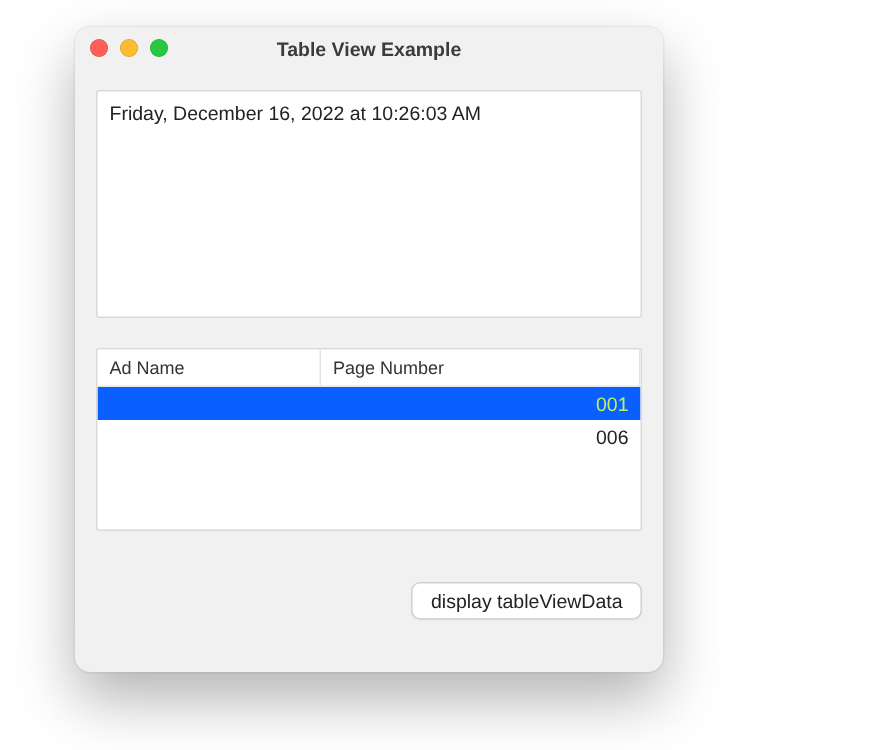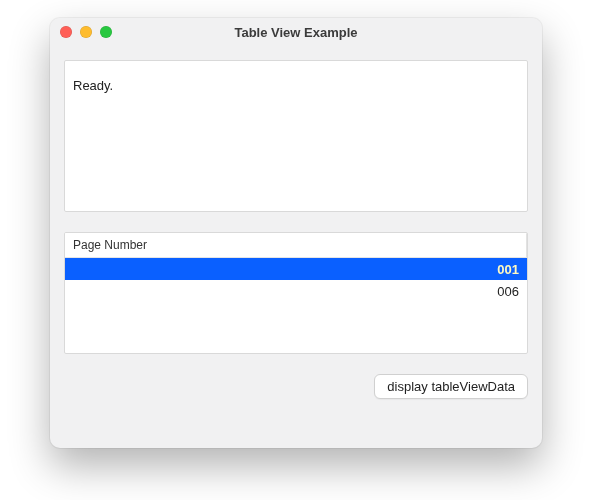--- a/index.html
+++ b/index.html
@@ -14,21 +14,21 @@
   }
   .stage {
     width: 592px;
     height: 500px;
     position: relative;
   }
   .window {
     position: absolute;
     left: 50px;
     top: 18px;
-    width: 492px;
+    width: 392px;
     height: 430px;
     background: #f1f1f2;
     border-radius: 10px;
     box-shadow: 0 18px 40px rgba(0,0,0,0.30), 0 0 0 1px rgba(0,0,0,0.05);
     overflow: hidden;
   }
   .titlebar {
     height: 28px;
     display: flex;
     align-items: center;
@@ -100,30 +100,29 @@
   }
   .col1 { width: 132px; }
   .col2 { flex: 1; text-align: right; }
   .tbody .row {
     display: flex;
     height: 22px;
     align-items: center;
   }
   .tbody .row.selected {
     background: #0a60ff;
-    color: #fef9c3;
-    font-weight: bold;
+    color: #bef264;
   }
   .tbody .cell {
     padding: 0 8px;
     font-size: 13px;
   }
   .tbody .cell.col2 { flex: 1; }
   .button-row {
-    margin-top: 20px;
+    margin-top: 34px;
     display: flex;
     justify-content: flex-end;
   }
   .mac-button {
     background: #ffffff;
     border: 1px solid #d0d0d0;
     border-radius: 6px;
     padding: 4px 12px;
     font-size: 13px;
     color: #222;
@@ -142,26 +141,27 @@
         <div class="dot red"></div>
         <div class="dot yellow"></div>
         <div class="dot green"></div>
       </div>
       <div class="title">Table View Example</div>
     </div>
 
     <div class="content">
 
       <div class="log-box">
+        <div class="log-line">Friday, December 16, 2022 at 10:26:03 AM</div>
         <div class="log-gap"></div>
-        <div class="log-line">Ready.</div>
       </div>
 
       <div class="table-box">
         <div class="thead">
+          <div class="col col1">Ad Name</div>
           <div class="col col2">Page Number</div>
         </div>
         <div class="tbody">
           <div class="row selected">
             <div class="cell col1"></div>
             <div class="cell col2">001</div>
           </div>
           <div class="row">
             <div class="cell col1"></div>
             <div class="cell col2">006</div>

